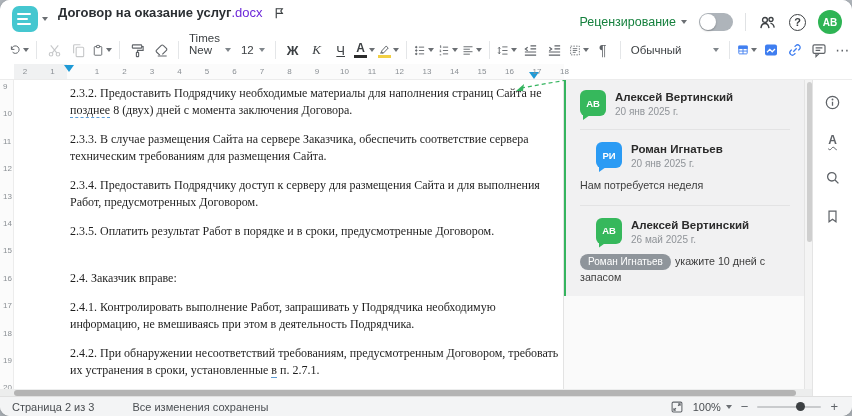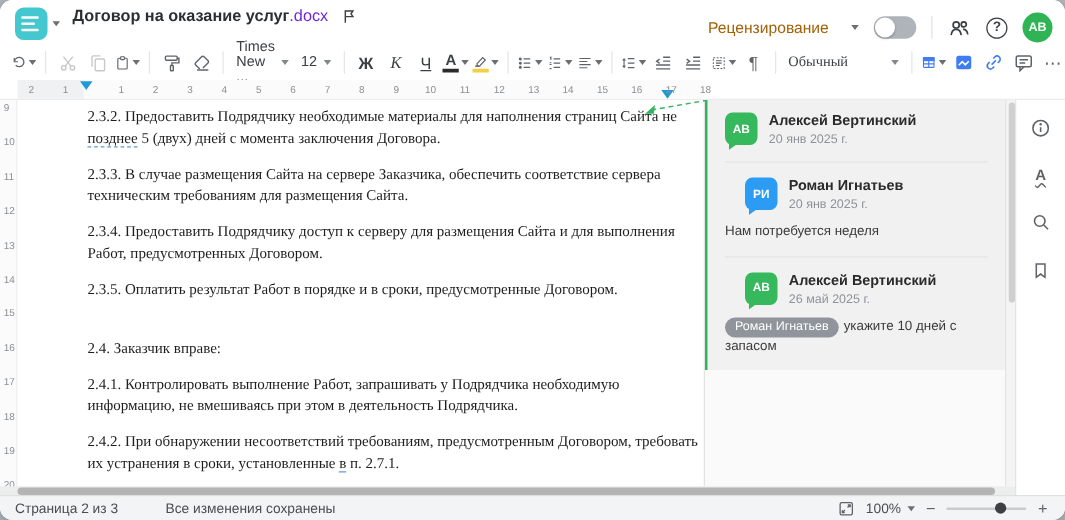--- a/index.html
+++ b/index.html
@@ -15,21 +15,21 @@
   .caret { display:inline-block; width:0; height:0; border-left:3.5px solid transparent; border-right:3.5px solid transparent; border-top:4px solid #6b6f73; }
   .logo-caret { margin-left:4px; }
   .title-block { margin-left:10px; }
   .title-row { display:flex; align-items:center; height:17px; }
   .doc-title { font-size:13px; font-weight:bold; color:#2b2f33; }
   .doc-ext { font-size:13px; color:#6d28d9; }
   .flag-btn { margin-left:10px; display:flex; align-items:center; }
   .menubar { display:flex; gap:18px; margin-top:1px; }
   .menu-item { font-size:12px; color:#3c4043; cursor:default; }
   .top-right { margin-left:auto; display:flex; align-items:center; gap:12px; margin-top:6px; }
-  .review-label { font-size:12.5px; color:#a16207; display:flex; align-items:center; gap:18px; }
+  .review-label { font-size:12.5px; color:#15803d; display:flex; align-items:center; gap:5px; }
   .toggle { width:34px; height:18px; border-radius:9px; background:#aeb4ba; position:relative; }
   .toggle .knob { position:absolute; left:1px; top:1px; width:16px; height:16px; border-radius:50%; background:#fff; box-shadow:0 1px 2px rgba(0,0,0,.25); }
   .v-div { width:1px; height:18px; background:#e0e2e4; }
   .icon-btn { display:flex; align-items:center; justify-content:center; color:#3c4043; }
   .help-circle { width:17px; height:17px; border:1.4px solid #3c4043; border-radius:50%; font-size:11px; font-weight:bold; color:#3c4043; display:flex; align-items:center; justify-content:center; }
   .avatar { width:24px; height:24px; border-radius:50%; background:#2eb454; color:#fff; font-size:10px; font-weight:bold; display:flex; align-items:center; justify-content:center; }
 
   
   .toolbar { height:28px; flex:0 0 28px; display:flex; align-items:center; padding:0 8px; gap:2px; background:#fff; }
   .tb { display:flex; align-items:center; justify-content:center; height:24px; min-width:22px; border:none; background:none; color:#5f6368; gap:2px; padding:0 1px; }
@@ -265,21 +265,21 @@
     </button>
     <button class="tb">
       <svg width="15" height="15" viewBox="0 0 16 16" fill="none" stroke="#5f6368" stroke-width="1.1">
           <rect x="2.2" y="2.2" width="11.6" height="11.6" stroke-dasharray="2 1.6"></rect>
           <path d="M5 5.5h6M5 8h6M5 10.5h4"></path>
         </svg>
       <span class="caret"></span>
     </button>
     <button class="tb pilcrow">¶</button>
     <div class="sep"></div>
-    <div class="combo" style="min-width:96px; justify-content:space-between;font-family:Liberation Serif, serif;">
+    <div class="combo" style="min-width:96px; justify-content:space-between;">
       <span>Обычный</span>
         <span class="caret"></span>
     </div>
     <div class="sep"></div>
     <button class="tb">
       <svg width="16" height="16" viewBox="0 0 16 16" fill="none" stroke="#3f7ef0" stroke-width="1.2">
           <rect x="2.4" y="2.8" width="11.2" height="10.4" rx="1"></rect>
           <rect x="2.4" y="2.8" width="11.2" height="3.2" fill="#3f7ef0"></rect>
           <path d="M2.4 9.4h11.2M8 6v7.2"></path>
         </svg>
@@ -348,21 +348,21 @@
         <span class="vr-num" style="top: 193.8px;">16</span>
         <span class="vr-num" style="top: 221.2px;">17</span>
         <span class="vr-num" style="top: 248.6px;">18</span>
         <span class="vr-num" style="top: 276px;">19</span>
         <span class="vr-num" style="top: 303.4px;">20</span>
       </div>
 
     <div class="page">
       <div class="doc-text" id="doc-text">
           <div class="para"><span>2.3.2. Предоставить Подрядчику необходимые материалы для наполнения страниц Сайта не
-</span><span class="ins">позднее</span><span> 5 (двух) дней с момента заключения Договора.</span></div>
+</span><span class="ins">позднее</span><span> 8 (двух) дней с момента заключения Договора.</span></div>
           <div class="para"><span>2.3.3. В случае размещения Сайта на сервере Заказчика, обеспечить соответствие сервера
 техническим требованиям для размещения Сайта.</span></div>
           <div class="para"><span>2.3.4. Предоставить Подрядчику доступ к серверу для размещения Сайта и для выполнения
 Работ, предусмотренных Договором.</span></div>
           <div class="para"><span>2.3.5. Оплатить результат Работ в порядке и в сроки, предусмотренные Договором.</span></div>
           <div class="para gap"><span>2.4. Заказчик вправе:</span></div>
           <div class="para"><span>2.4.1. Контролировать выполнение Работ, запрашивать у Подрядчика необходимую
 информацию, не вмешиваясь при этом в деятельность Подрядчика.</span></div>
           <div class="para"><span>2.4.2. При обнаружении несоответствий требованиям, предусмотренным Договором, требовать
 их устранения в сроки, установленные </span><span class="ins">в</span><span> п. 2.7.1.</span></div>

